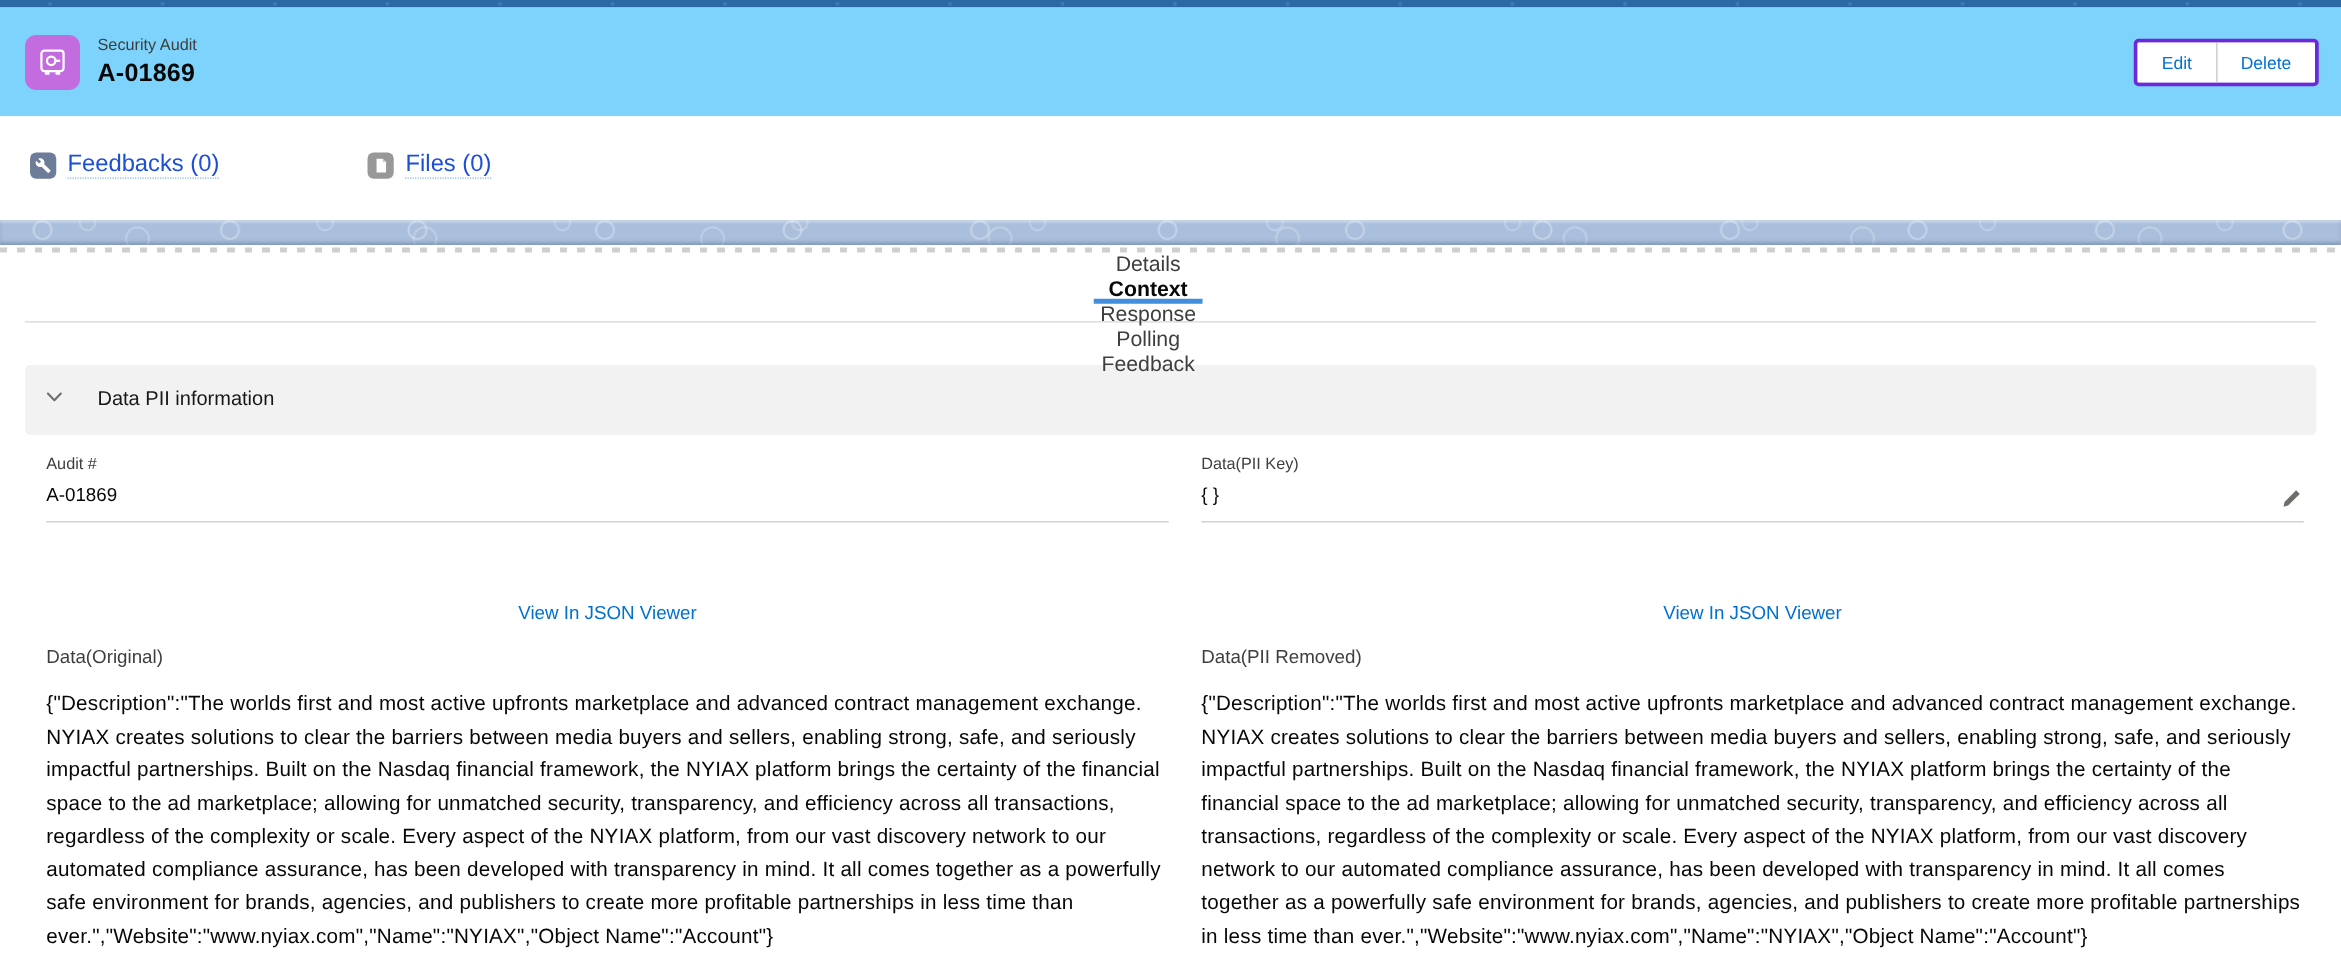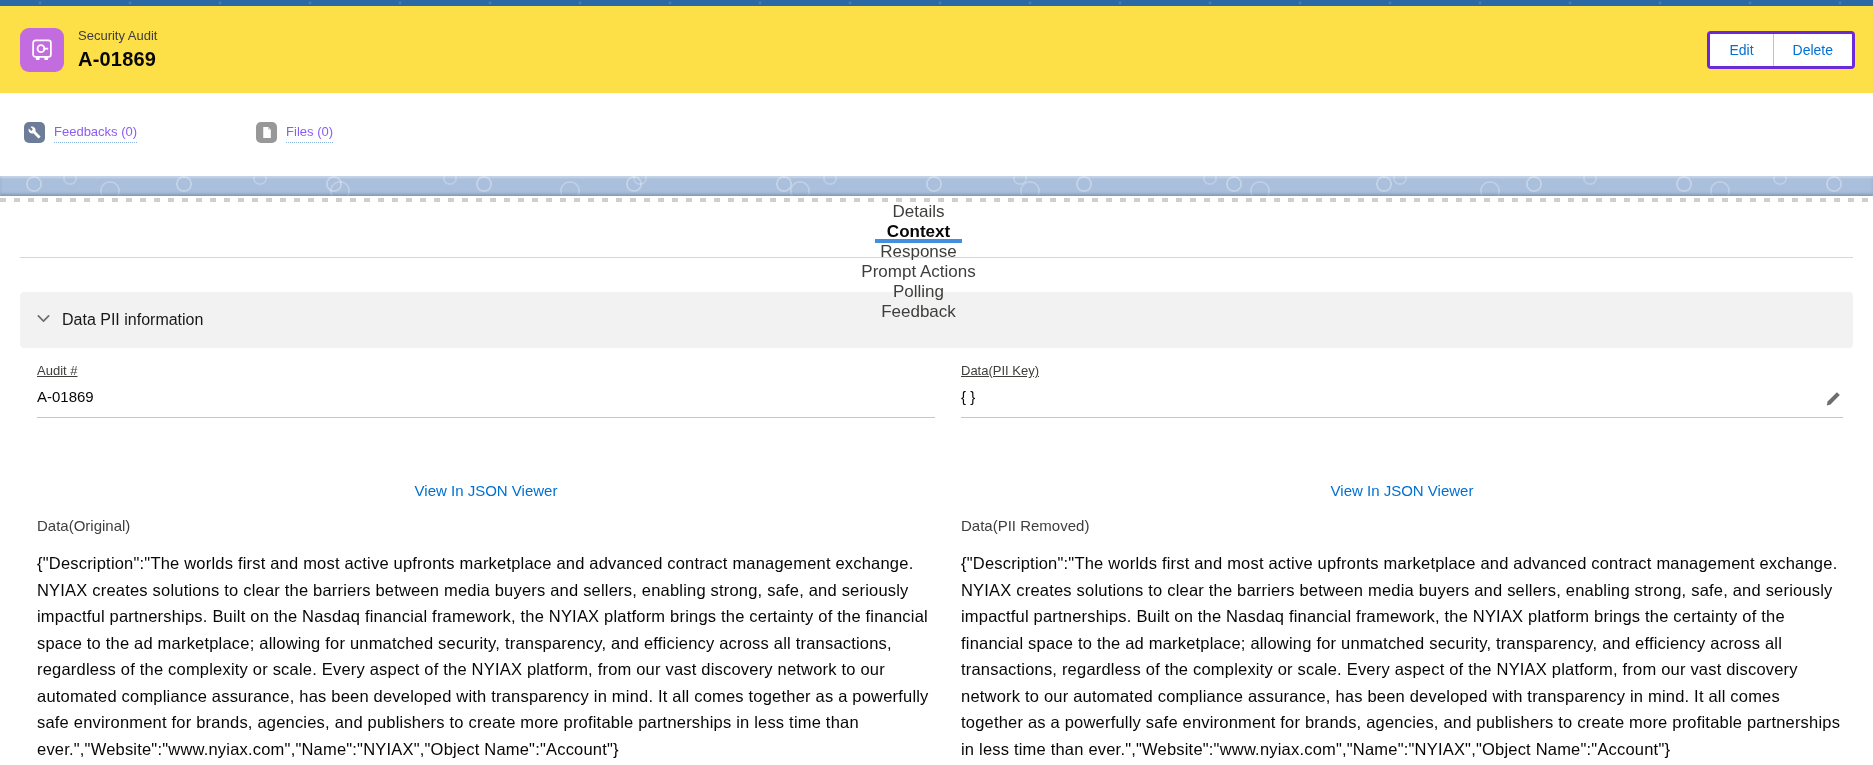--- a/index.html
+++ b/index.html
@@ -4,60 +4,60 @@
 <style>
   html,body{margin:0;padding:0;}
   body{
     width:1873px;height:765px;overflow:hidden;background:#fff;
     font-family:"Liberation Sans", sans-serif;color:#080707;
     -webkit-font-smoothing:antialiased;
   }
   .topbar{height:6px;background:#2a69a3;
     background-image:radial-gradient(circle at 40px 3px, rgba(255,255,255,.12) 0 1px, transparent 2px);
     background-size:90px 6px;}
-  .page-header{height:87px;background:#fde047;display:flex;justify-content:space-between;
+  .page-header{height:87px;background:#7dd3fc;display:flex;justify-content:space-between;
     align-items:center;padding:0 18px 0 20px;box-sizing:border-box;}
   .header-left{display:flex;align-items:center;gap:14px;}
   .record-icon{width:44px;height:44px;border-radius:9px;background:#c36ce0;display:flex;
     align-items:center;justify-content:center;flex:0 0 auto;}
   .entity-label{font-size:13px;color:#3e3e3c;line-height:16px;}
   .record-title{font-size:20px;font-weight:700;color:#080707;margin:3px 0 0;line-height:24px;letter-spacing:.2px;}
   .btn-group{display:flex;border:3px solid #6d28d9;border-radius:4px;background:#fff;overflow:hidden;}
   .btn{height:32px;padding:0 19px;font-size:14px;color:#0070d2;background:#fff;border:none;
     border-left:1px solid #c3c3c3;cursor:pointer;font-family:inherit;line-height:32px;}
   .btn:first-child{border-left:none;}
   .quicklinks{background:#fff;height:83px;box-sizing:border-box;padding:29px 0 0 24px;
     display:flex;gap:119px;align-items:flex-start;}
   .quicklink{display:flex;align-items:center;gap:9px;text-decoration:none;cursor:pointer;}
   .ql-icon{width:21px;height:21px;border-radius:5px;display:flex;align-items:center;justify-content:center;flex:0 0 auto;}
   .ql-feedbacks{background:#6d7c99;}
   .ql-files{background:#989898;}
-  .ql-label{font-size:13px;color:#8b5cf6;border-bottom:1px dotted #8ab4e0;padding-bottom:1px;line-height:19px;}
+  .ql-label{font-size:19px;color:#1d4ed8;border-bottom:1px dotted #8ab4e0;padding-bottom:1px;line-height:19px;}
   .banner{height:20px;background-color:#a9bfdc;
     background-image:
       radial-gradient(circle at 34px 8px, transparent 6px, rgba(255,255,255,.30) 6.5px, rgba(255,255,255,.30) 7.5px, transparent 8.5px),
       radial-gradient(circle at 110px 15px, transparent 8px, rgba(255,255,255,.24) 8.5px, rgba(255,255,255,.24) 9.5px, transparent 10.5px),
       radial-gradient(circle at 70px 2px, transparent 5px, rgba(255,255,255,.22) 5.5px, rgba(255,255,255,.22) 6.5px, transparent 7.5px);
     background-size:150px 20px,230px 20px,190px 20px;
     box-shadow:inset 0 2px 2px rgba(255,255,255,.35), inset 0 -2px 3px rgba(82,105,140,.45);}
   .dotrow{height:4px;margin-top:2px;opacity:.55;
     background:repeating-linear-gradient(90deg, rgba(95,95,95,.55) 0 6px, transparent 6px 14px);}
   .tabs{display:flex;align-items:center;height:56px;margin:0 20px;border-bottom:1px solid #d8d6d4;
     padding-left:4px;position:relative;box-sizing:border-box;flex-direction:column;}
   .tab{position:relative;height:100%;display:flex;align-items:center;padding:0 12px;margin-right:40px;
     font-size:17px;color:#3e3e3c;cursor:pointer;white-space:nowrap;}
   .tab.active{font-weight:700;color:#080707;}
   .tab.active::after{content:"";position:absolute;left:0;right:0;bottom:-1px;height:4px;background:#418fde;}
   .content{padding:0 20px;}
   .section-header{margin-top:34px;background:#f3f2f2;border-radius:4px;height:56px;display:flex;
-    align-items:center;gap:11px;padding:0 16px;cursor:pointer;}
+    align-items:center;gap:27px;padding:0 16px;cursor:pointer;}
   .section-title{font-size:16px;color:#181818;}
   .fields-grid,.json-grid{display:grid;grid-template-columns:898px 882px;column-gap:26px;padding-left:17px;}
   .field{margin-top:14px;border-bottom:1px solid #c9c7c5;position:relative;padding-bottom:10px;}
-  .field-label{font-size:13px;color:#3e3e3c;line-height:18px;text-decoration:underline;}
+  .field-label{font-size:13px;color:#3e3e3c;line-height:18px;}
   .field-value{font-size:15px;color:#080707;margin-top:7px;line-height:20px;}
   .edit-btn{position:absolute;right:2px;bottom:10px;background:none;border:none;padding:0;cursor:pointer;line-height:0;}
   .json-link{display:block;text-align:center;margin-top:64px;font-size:15px;color:#0070d2;
     text-decoration:none;cursor:pointer;line-height:18px;}
   .data-label{margin-top:17px;font-size:15px;color:#3e3e3c;line-height:18px;}
   .json-text{margin-top:15px;font-size:16.5px;letter-spacing:.2px;line-height:26.5px;color:#080707;
     word-wrap:break-word;}
 </style>
 </head>
 <body>
@@ -108,21 +108,20 @@
     </a>
   </div>
 
   <div class="banner"></div>
   <div class="dotrow"></div>
 
   <nav class="tabs">
     <div class="tab">Details</div>
     <div class="tab active">Context</div>
     <div class="tab">Response</div>
-    <div class="tab">Prompt Actions</div>
     <div class="tab">Polling</div>
     <div class="tab">Feedback</div>
   </nav>
 
   <main class="content">
     <section>
       <div class="section-header">
         <span class="chevron">
           <svg width="15" height="15" viewBox="0 0 16 16" aria-hidden="true">
             <path d="M2.5 5.2 L8 10.8 L13.5 5.2" fill="none" stroke="#706e6b" stroke-width="1.8" stroke-linecap="round" stroke-linejoin="round"></path>

